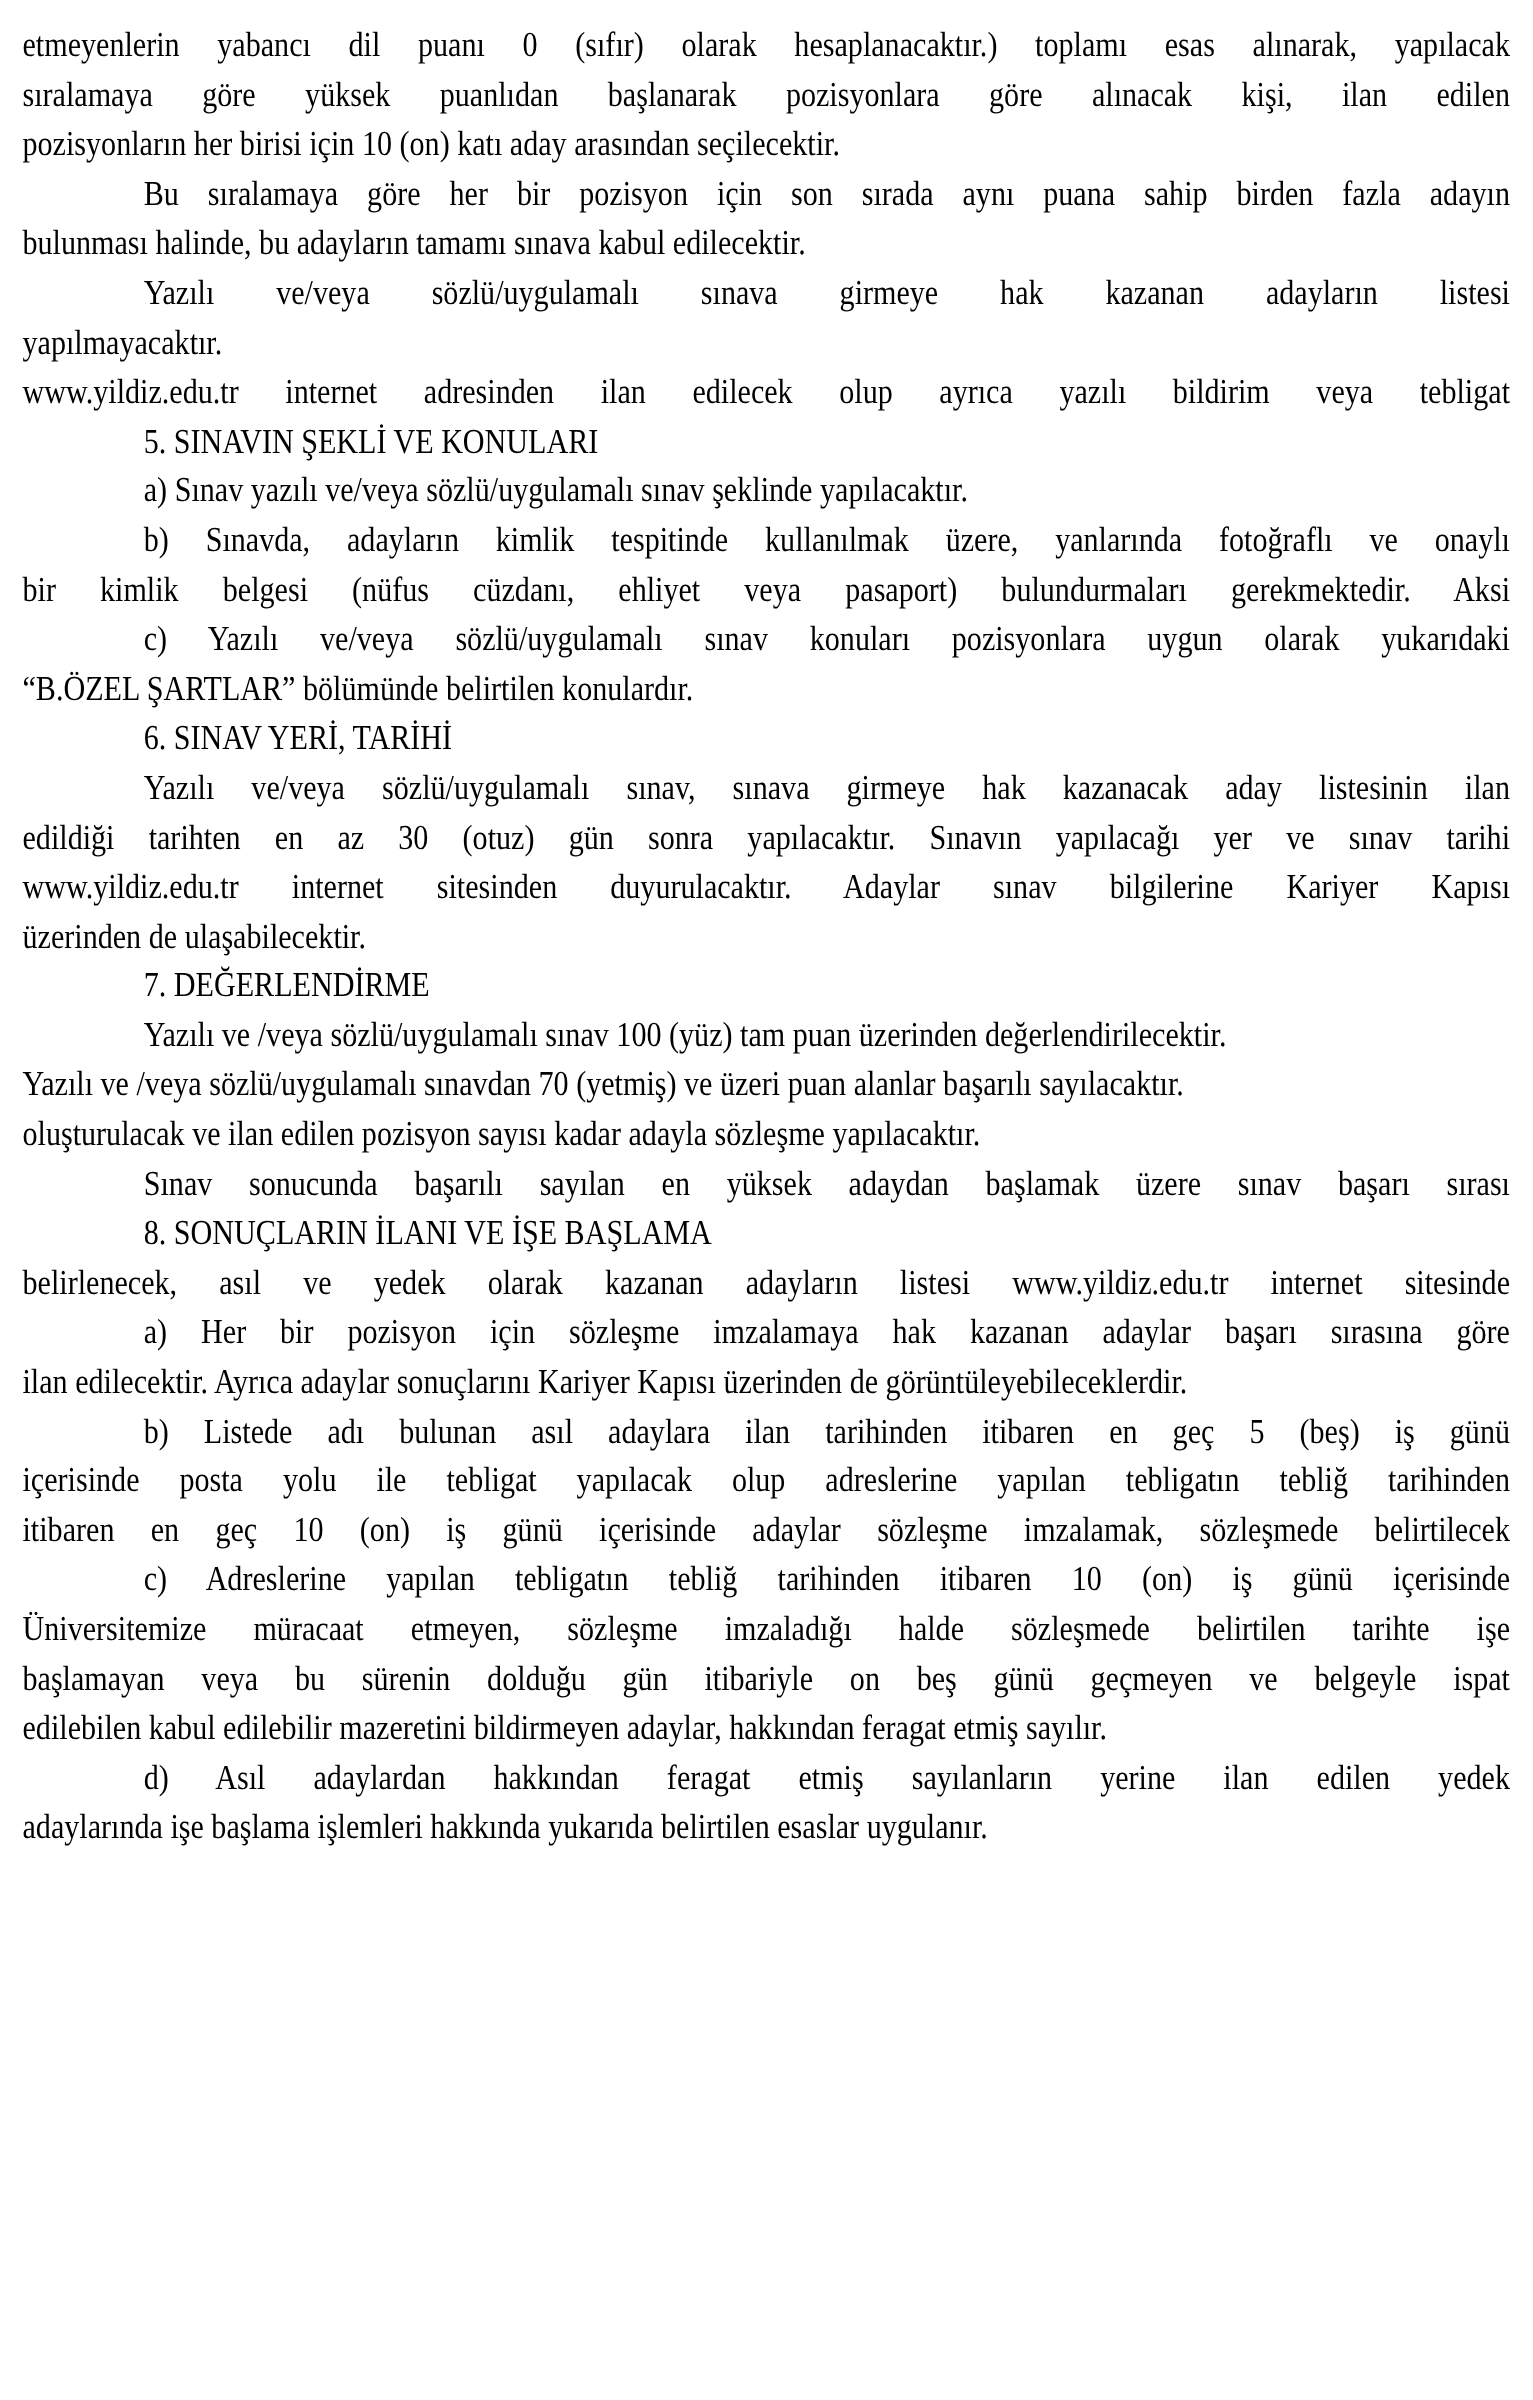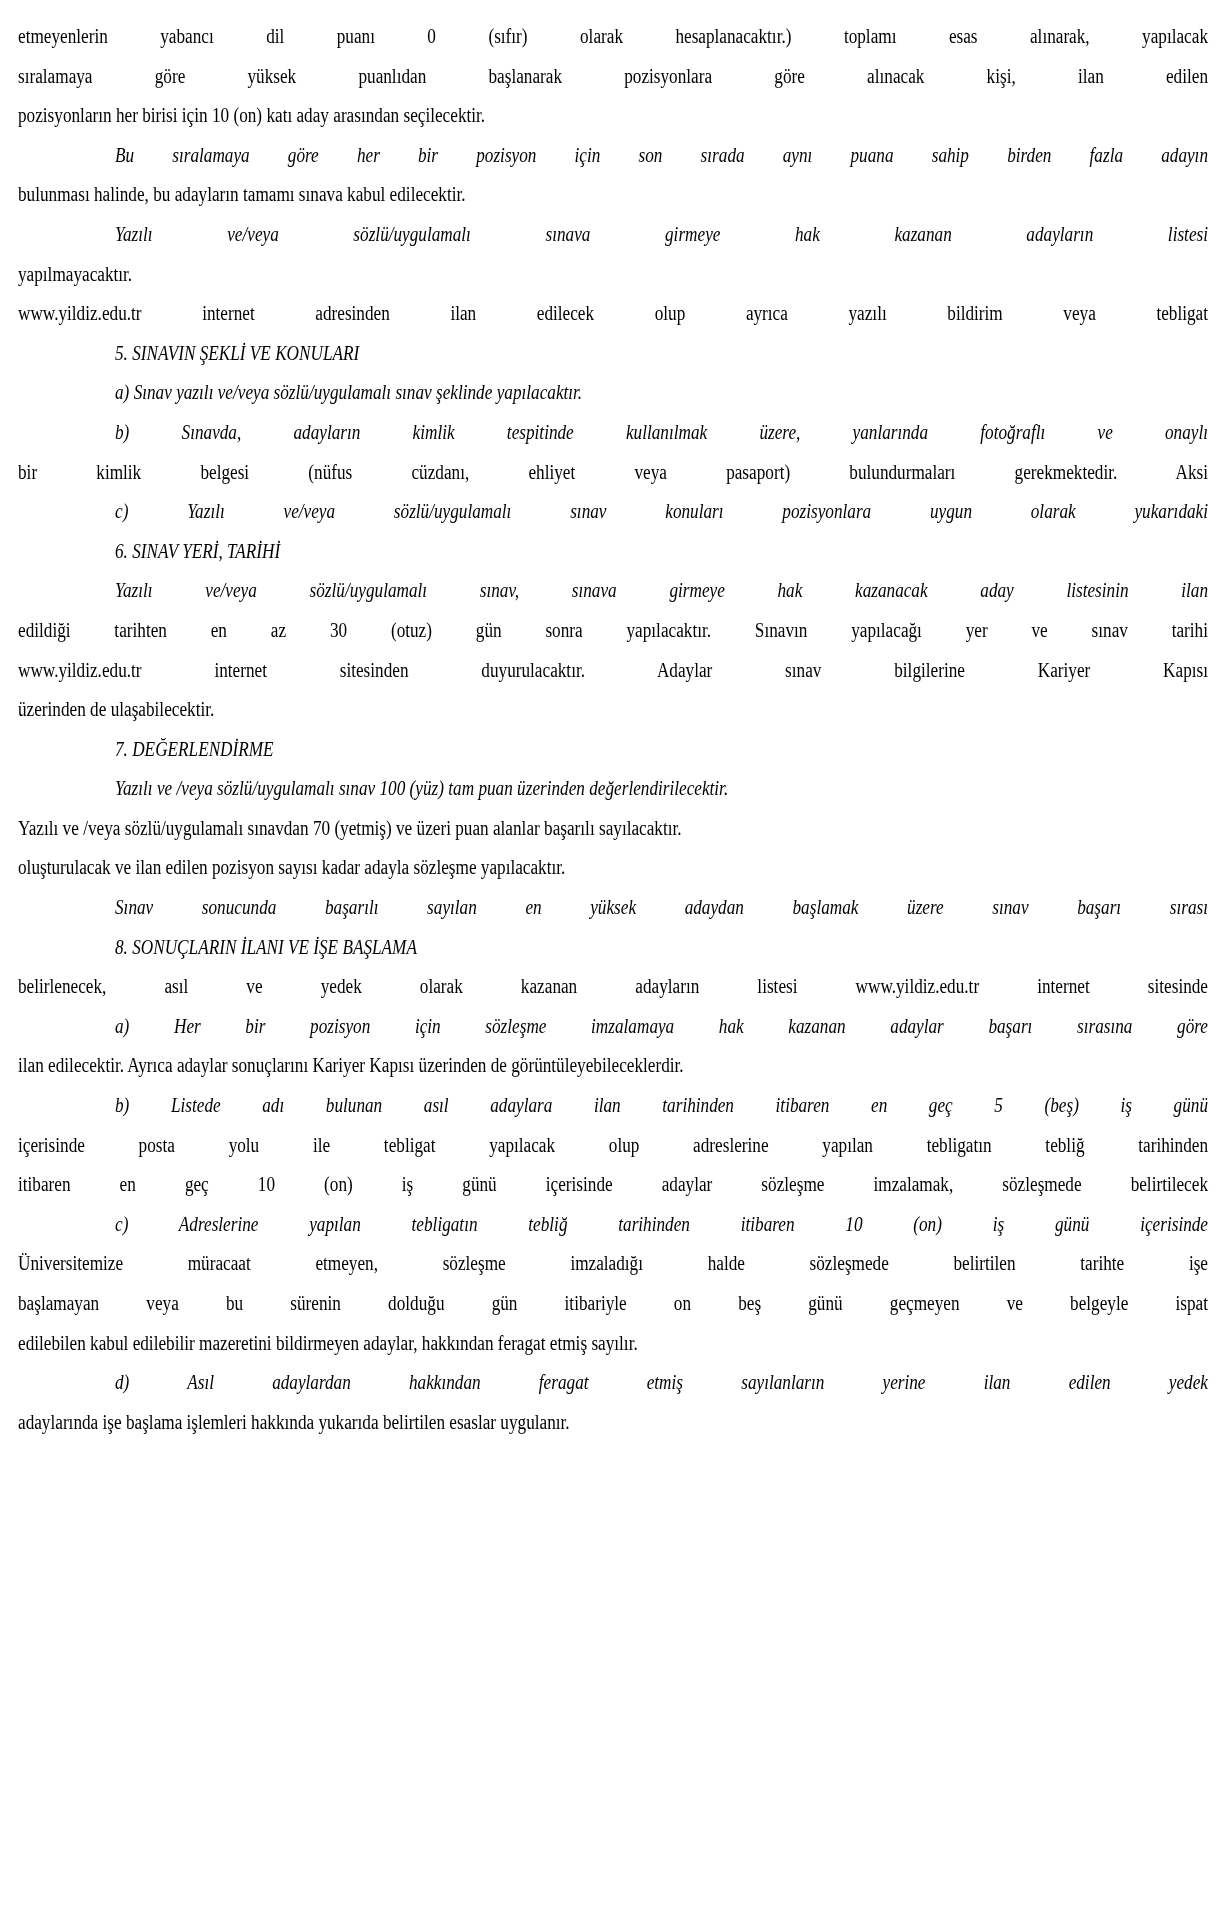--- a/index.html
+++ b/index.html
@@ -18,29 +18,29 @@
   .page {
     position: absolute;
     left: 18px;
     top: 17px;
     width: 1190px;
   }
   .line {
     position: relative;
     height: 39.6px;
     line-height: 39.6px;
-    font-size: 20px;
+    font-size: 28px;
     white-space: nowrap;
   }
   .line .txt {
     display: inline-block;
     transform-origin: left center;
     transform: scaleX(0.86);
   }
-  .line.indent { padding-left: 97px; font-style: italic; }
+  .line.indent { padding-left: 97px; }
   .line.just .txt {
     display: block;
     text-align: justify;
     text-align-last: justify;
     white-space: normal;
   }
   .line.heading .txt { letter-spacing: 0px; }
 </style>
 </head>
 <body>
@@ -81,20 +81,21 @@
         <span class="txt" style="width: 1270.93px;">b) Sınavda, adayların kimlik tespitinde kullanılmak üzere, yanlarında fotoğraflı ve onaylı</span>
       </div>
       <div class="line just">
         <span class="txt" style="width: 1383.72px;">bir kimlik belgesi (nüfus cüzdanı, ehliyet veya pasaport) bulundurmaları gerekmektedir. Aksi</span>
       </div>
     </div>
     <div class="para body">
       <div class="line indent just">
         <span class="txt" style="width: 1270.93px;">c) Yazılı ve/veya sözlü/uygulamalı sınav konuları pozisyonlara uygun olarak yukarıdaki</span>
       </div>
+      <div class="line"><span class="txt">“B.ÖZEL ŞARTLAR” bölümünde belirtilen konulardır.</span></div>
     </div>
     <div class="para heading">
       <div class="line indent heading"><span class="txt">6. SINAV YERİ, TARİHİ</span></div>
     </div>
     <div class="para body">
       <div class="line indent just">
         <span class="txt" style="width: 1270.93px;">Yazılı ve/veya sözlü/uygulamalı sınav, sınava girmeye hak kazanacak aday listesinin ilan</span>
       </div>
       <div class="line just">
         <span class="txt" style="width: 1383.72px;">edildiği tarihten en az 30 (otuz) gün sonra yapılacaktır. Sınavın yapılacağı yer ve sınav tarihi</span>

